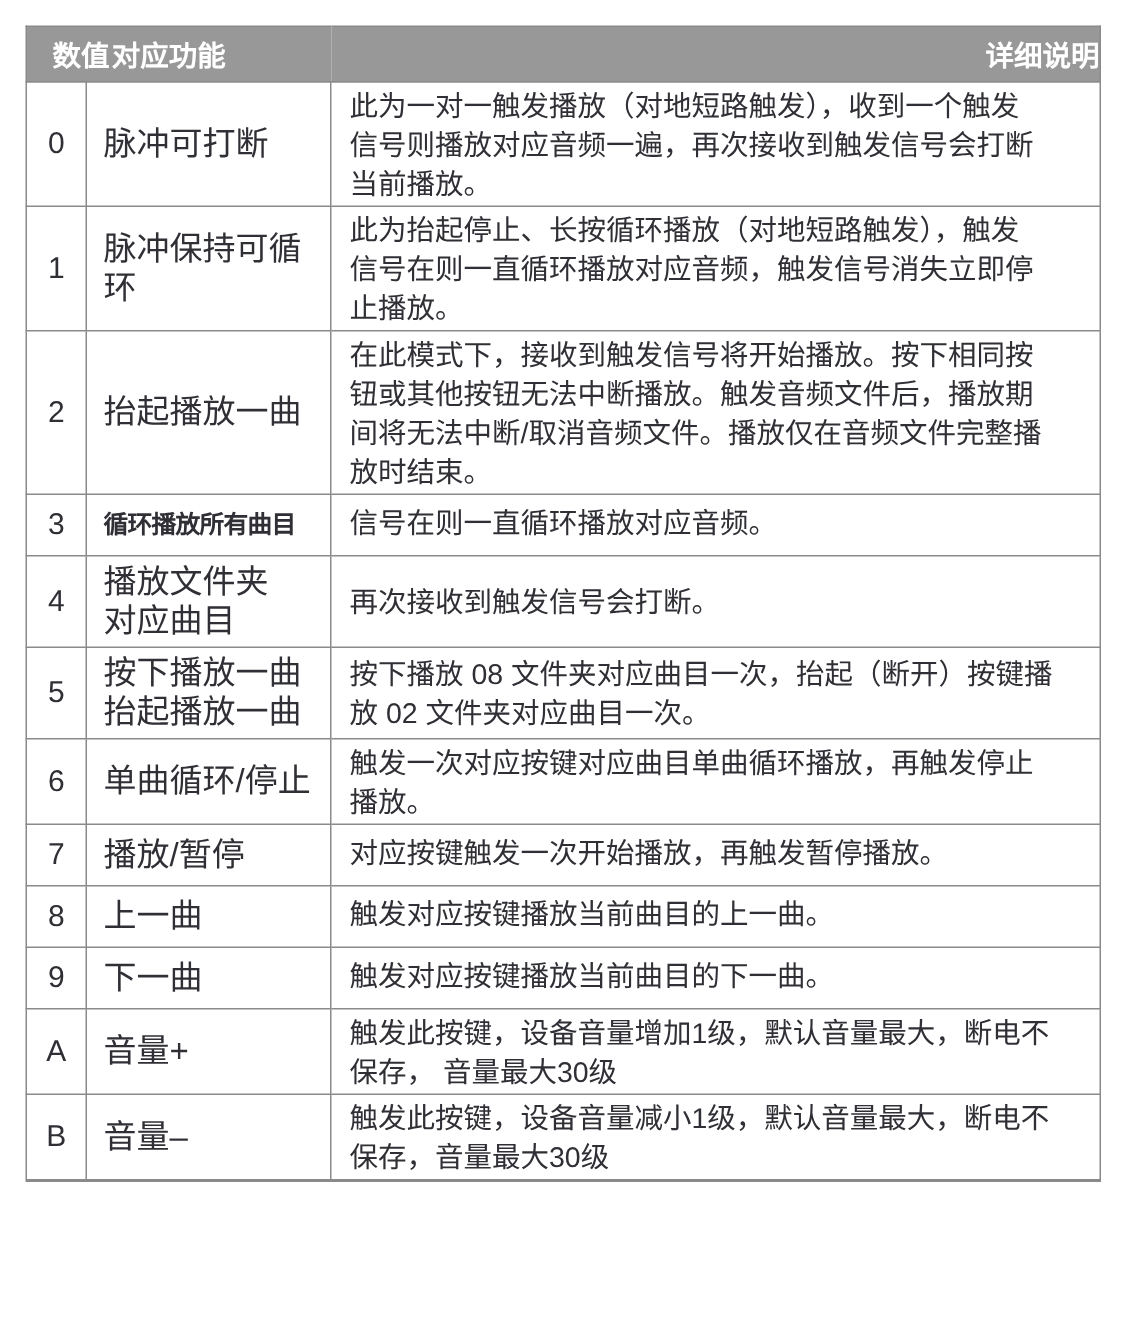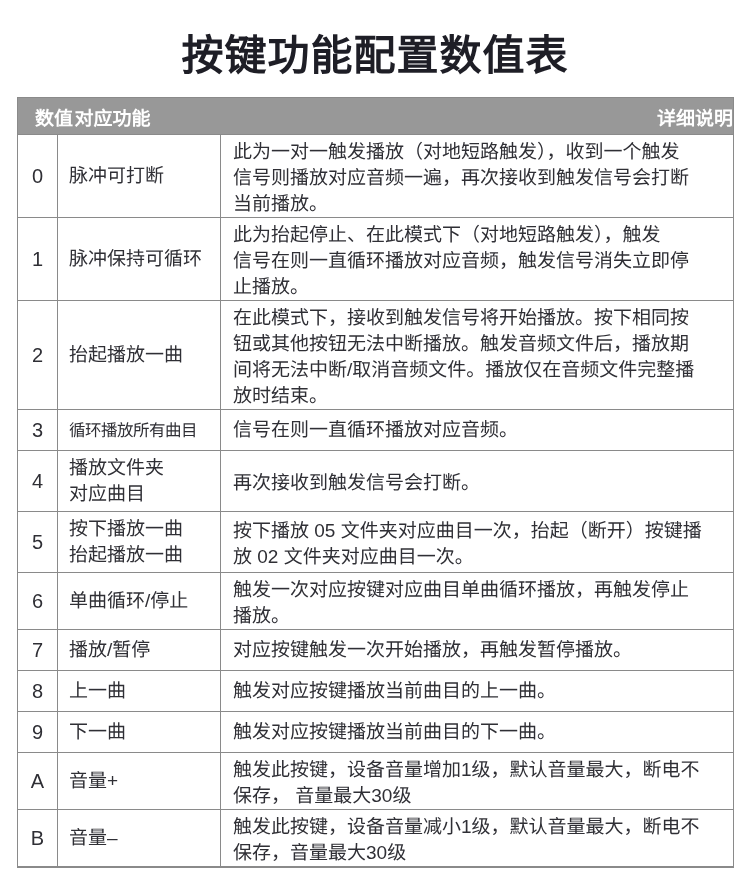--- a/index.html
+++ b/index.html
@@ -61,39 +61,38 @@
     border: 1px solid var(--border);
     vertical-align: middle;
     color: var(--text);
   }
   td.td-value {
     text-align: center;
     font-size: 20px;
     padding: 4px 0;
   }
   td.td-func {
-    font-size: 19px;
+    font-size: 22px;
     line-height: 26px;
     padding: 4px 4px 4px 11px;
     white-space: pre-line;
   }
-  td.td-func.func-small { font-size: 16.5px; letter-spacing: -0.5px; }
+  td.td-func.func-small { font-size: 16.5px; letter-spacing: -0.5px; font-weight: bold; }
   td.td-desc {
     font-size: 19px;
     line-height: 26px;
     padding: 4px 10px 0 12px;
     white-space: pre-line;
   }
   tr.row-single td { padding-top: 7px; padding-bottom: 7px; }
 </style>
 </head>
 <body>
 
 <div class="page">
-  <h1 class="page-title">按键功能配置数值表</h1>
 
   <table class="cfg">
     <colgroup>
       <col class="c-value">
       <col class="c-func">
       <col class="c-desc">
     </colgroup>
     <thead>
       <tr>
         <th class="th-value">数值</th>
@@ -105,21 +104,21 @@
       <tr>
         <td class="td-value">0</td>
         <td class="td-func">脉冲可打断</td>
         <td class="td-desc">此为一对一触发播放（对地短路触发），收到一个触发
 信号则播放对应音频一遍，再次接收到触发信号会打断
 当前播放。</td>
       </tr>
       <tr>
         <td class="td-value">1</td>
         <td class="td-func">脉冲保持可循环</td>
-        <td class="td-desc">此为抬起停止、在此模式下（对地短路触发），触发
+        <td class="td-desc">此为抬起停止、长按循环播放（对地短路触发），触发
 信号在则一直循环播放对应音频，触发信号消失立即停
 止播放。</td>
       </tr>
       <tr>
         <td class="td-value">2</td>
         <td class="td-func">抬起播放一曲</td>
         <td class="td-desc">在此模式下，接收到触发信号将开始播放。按下相同按
 钮或其他按钮无法中断播放。触发音频文件后，播放期
 间将无法中断/取消音频文件。播放仅在音频文件完整播
 放时结束。</td>
@@ -132,21 +131,21 @@
       <tr>
         <td class="td-value">4</td>
         <td class="td-func">播放文件夹
 对应曲目</td>
         <td class="td-desc">再次接收到触发信号会打断。</td>
       </tr>
       <tr>
         <td class="td-value">5</td>
         <td class="td-func">按下播放一曲
 抬起播放一曲</td>
-        <td class="td-desc">按下播放 05 文件夹对应曲目一次，抬起（断开）按键播
+        <td class="td-desc">按下播放 08 文件夹对应曲目一次，抬起（断开）按键播
 放 02 文件夹对应曲目一次。</td>
       </tr>
       <tr>
         <td class="td-value">6</td>
         <td class="td-func">单曲循环/停止</td>
         <td class="td-desc">触发一次对应按键对应曲目单曲循环播放，再触发停止
 播放。</td>
       </tr>
       <tr class="row-single">
         <td class="td-value">7</td>

